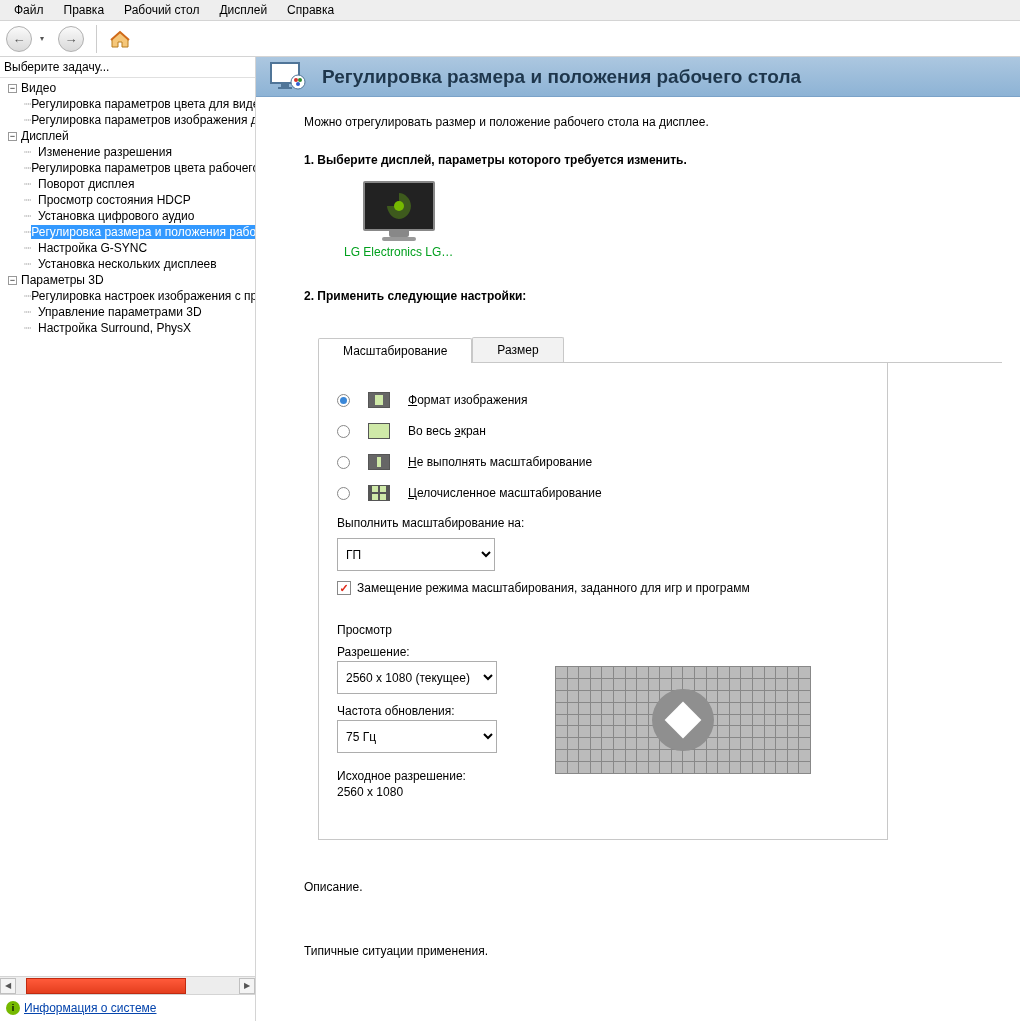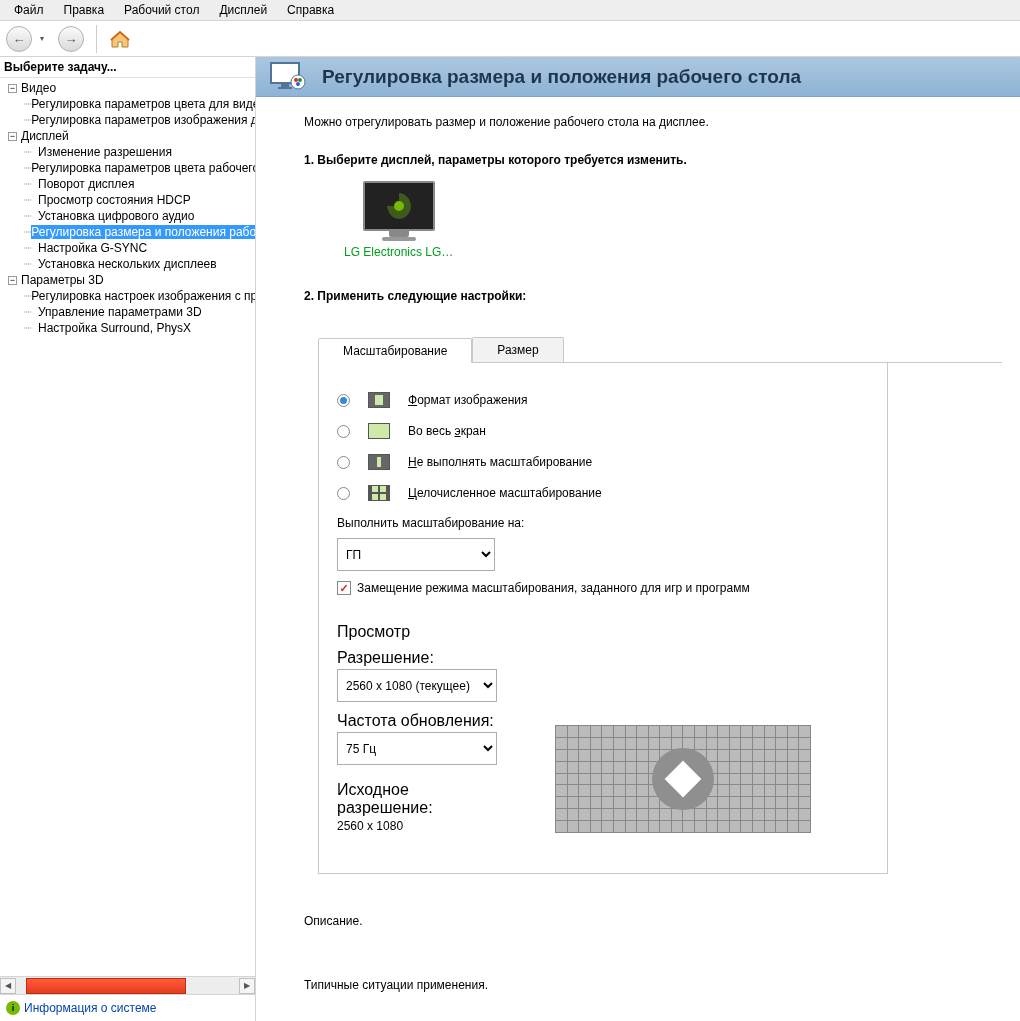--- a/index.html
+++ b/index.html
@@ -7,36 +7,36 @@
 .app{display:flex;flex-direction:column;width:1020px;height:1021px;background:#f7f7f7;border:0}
 .menubar{display:flex;gap:0;background:#eee;border-bottom:1px solid #d4d4d4;height:21px;align-items:center;padding:0 4px}
 .menubar span{padding:2px 10px;cursor:default}
 .toolbar{display:flex;align-items:center;gap:8px;padding:4px 6px;background:#fff;height:36px;border-bottom:1px solid #d4d4d4}
 .nav-btn{width:26px;height:26px;border-radius:50%;background:linear-gradient(#fafafa,#d9d9d9);border:1px solid #b0b0b0;display:flex;align-items:center;justify-content:center;color:#555;font-size:13px}
 .nav-drop{width:10px;font-size:8px;color:#555}
 .tb-sep{width:1px;height:28px;background:#ccc;margin:0 4px}
 .home-icon svg{display:block}
 .body{display:flex;flex:1;min-height:0}
 .sidebar{width:256px;background:#fff;border-right:1px solid #d4d4d4;display:flex;flex-direction:column;min-height:0}
-.task-hdr{font-weight:700;padding:3px 4px;border-bottom:1px solid #e0e0e0}
+.task-hdr{font-weight:400;padding:3px 4px;border-bottom:1px solid #e0e0e0}
 .tree{flex:1;overflow:hidden;white-space:nowrap;padding:2px 0;font-size:12px}
 .tree-row{display:flex;align-items:center;height:16px;padding-left:4px}
 .tree-row.level1{padding-left:8px}
 .tree-row.level2{padding-left:24px}
 .connector{color:#999;font-size:12px;margin-right:0;display:inline-block;width:14px;text-align:left}
 .toggler{width:9px;height:9px;border:1px solid #999;background:#fff;display:inline-flex;align-items:center;justify-content:center;font-size:9px;line-height:7px;margin-right:4px;cursor:pointer}
 .tree-label{cursor:pointer}
 .tree-row.sel .tree-label{background:#3399ff;color:#fff}
 .scroll-h{height:18px;background:#eee;border-top:1px solid #d4d4d4;display:flex;align-items:center}
 .scroll-arrow{width:16px;height:16px;border:1px solid #c0c0c0;background:#f4f4f4;display:flex;align-items:center;justify-content:center;font-size:8px;color:#555}
 .scroll-track{flex:1;height:16px;background:#ededed;position:relative}
 .scroll-thumb{position:absolute;left:10px;width:160px;height:16px;background:linear-gradient(#ff5a3a,#e43e1e);border:1px solid #c02a10}
 .footer-link{padding:6px 6px;border-top:1px solid #d4d4d4;display:flex;align-items:center;gap:4px}
 .info-ico{width:14px;height:14px;border-radius:50%;background:#76b900;display:flex;align-items:center;justify-content:center;color:#000;font-weight:700;font-size:9px}
-.footer-link a{color:#0645ad;}
+.footer-link a{color:#0645ad;text-decoration:underline}
 .main{flex:1;background:#fff;display:flex;flex-direction:column;min-height:0}
 .titlebar{height:40px;background:linear-gradient(#acc7e0,#8db3d5);display:flex;align-items:center;gap:14px;padding:0 14px;border-bottom:1px solid #7ba2c8}
 .title-icon svg{display:block}
 .titlebar h1{margin:0;font-size:19px;font-weight:700;color:#1e364c;font-family:"Trebuchet MS",Verdana,Arial,sans-serif;letter-spacing:0px}
 .content{padding:18px 18px 10px 48px}
 .intro{font-size:12px}
 .step{font-weight:700;margin:24px 0 8px}
 .display-tile{display:inline-flex;flex-direction:column;align-items:center;margin-left:40px;margin-top:6px}
 .monitor-box{width:72px;height:50px;background:#222;border:2px solid #888;border-radius:2px;display:flex;align-items:center;justify-content:center}
 .monitor-stand{width:20px;height:6px;background:#888;border-radius:0 0 2px 2px}
@@ -56,22 +56,22 @@
 .mode-ico.m3::after{content:"";width:4px;height:10px;background:#cfe9a8}
 .mode-ico.m4{background:#555}
 .mode-ico.m4::after{content:"";width:6px;height:6px;background:#cfe9a8;box-shadow:8px 0 0 #cfe9a8,0 8px 0 #cfe9a8,8px 8px 0 #cfe9a8;position:relative;left:-4px;top:-4px}
 .radio-text u{text-decoration:underline}
 .sub-select{margin-top:8px}
 .select{width:160px;height:33px;border:1px solid #adadad;background:#fff;padding:0 4px;font-size:12px}
 .select.wide{width:158px}
 .chk-row{display:flex;align-items:center;gap:6px;margin-top:10px}
 .check-ico{width:14px;height:14px;background:#fff;border:1px solid #888;display:flex;align-items:center;justify-content:center;color:#e02a1a;font-weight:700;font-size:11px}
 .preview-area{margin-top:28px}
-.sub-lbl{font-size:16px;margin:6px 0 2px}
-.preview-cols{display:flex;gap:58px;align-items:flex-end}
+.sub-lbl{font-size:12px;margin:6px 0 2px}
+.preview-cols{display:flex;gap:58px;align-items:center}
 .left-col{width:160px}
 .preview-grid{width:256px;height:108px;background:#888;display:grid;grid-template-columns:repeat(22,1fr);grid-template-rows:repeat(9,1fr);gap:1px;padding:1px;position:relative;margin-top:2px}
 .preview-grid span{background:#bbb}
 .preview-center{position:absolute;left:50%;top:50%;width:62px;height:62px;transform:translate(-50%,-50%);border-radius:50%;background:#8f8f8f;display:flex;align-items:center;justify-content:center}
 .preview-center::after{content:"";width:26px;height:26px;background:#fff;transform:rotate(45deg)}
 .extra{font-size:12px;margin-top:40px}
 </style>
 </head>
 <body>
 

